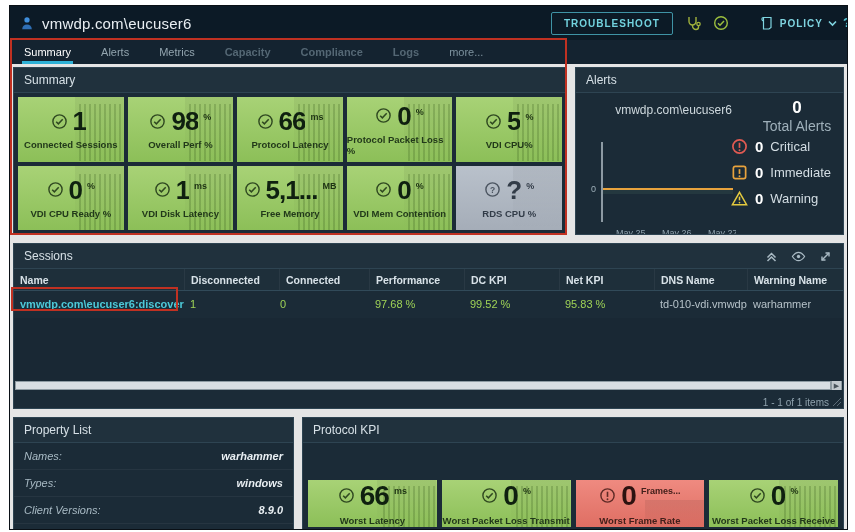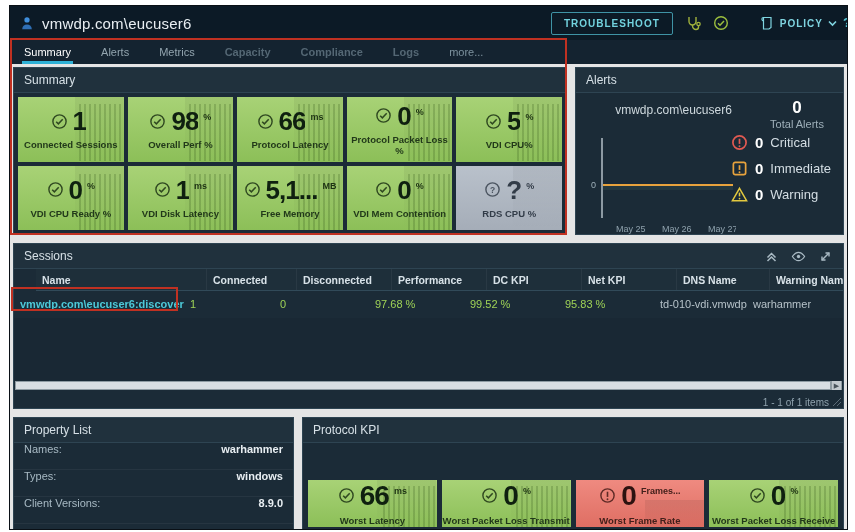--- a/index.html
+++ b/index.html
@@ -48,63 +48,63 @@
       linear-gradient(180deg,#b9c1cb,#a5adb8); }
   .t-red { background:
       linear-gradient(rgba(0,0,0,.08), rgba(0,0,0,.02)) right bottom / 46% 58% no-repeat,
       linear-gradient(180deg,#ef8a80,#df6e63); }
   .tile-val { display:flex; align-items:center; gap:5px; }
   .tile-ico { width:17px; height:17px; opacity:.8; }
   .tile-num { font-size:26px; font-weight:bold; color:#0f2010; letter-spacing:-1px; line-height:1; max-width:78px; overflow:hidden; white-space:nowrap; }
   .t-gray .tile-num, .t-gray .tile-lbl, .t-gray .tile-unit { color:#323c48; }
   .t-red  .tile-num { color:#2d1210; }
   .tile-unit { font-size:9px; font-weight:bold; color:#1d3213; align-self:flex-start; margin-top:4px; }
-  .tile-lbl { margin-top:5px; font-size:9.5px; font-weight:bold; color:#22391a; text-align:center; }
+  .tile-lbl { margin-top:5px; font-size:9.5px; font-weight:bold; color:#22391a; }
   .t-red .tile-lbl, .t-red .tile-unit { color:#43201b; }
   .kpi-tiles { flex:1; display:grid; grid-template-columns:repeat(4,1fr); gap:5px; padding:5px; }
   .kpi-tiles .tile-num { font-size:28px; }
 
   
   .alerts-panel { flex:1; }
   .alerts-body { flex:1; padding:6px 10px 2px; position:relative; }
   .alerts-top { display:flex; align-items:flex-start; }
   .alerts-subject { flex:1; text-align:center; color:#cfd9de; font-size:12px; padding-top:4px; }
   .alerts-total { width:72px; text-align:center; }
   .alerts-total-num { color:#fff; font-size:17px; font-weight:bold; line-height:1.1; }
-  .alerts-total-lbl { color:#9fb0ba; font-size:11px; }
+  .alerts-total-lbl { color:#9fb0ba; font-size:14px; }
   .alerts-chartwrap { position:relative; height:104px; margin-top:2px; }
   .legend { position:absolute; right:2px; top:2px; }
   .legend-row { display:flex; align-items:center; gap:7px; margin-bottom:9px; }
   .legend-ico { width:17px; height:17px; }
   .legend-num { color:#fff; font-size:15px; font-weight:bold; }
   .legend-lbl { color:#d4dee4; font-size:13px; }
 
   
   .sessions-panel { height:166px; flex:none; }
-  .grid-head { display:flex; height:22px; background:#1e2f3a; border-bottom:1px solid #314a59; flex:none;margin-left:22px; }
+  .grid-head { display:flex; height:22px; background:#1e2f3a; border-bottom:1px solid #314a59; flex:none; }
   .gh-cell { font-size:10.5px; font-weight:bold; color:#d8e2e8; padding:5px 6px; white-space:nowrap; overflow:hidden; border-left:1px solid rgba(255,255,255,.05); cursor:pointer; }
   .gh-cell:first-child { border-left:none; }
   .grid-row { display:flex; height:27px; flex:none; cursor:pointer; }
   .gr-cell { font-size:11px; padding:7px 6px; white-space:nowrap; overflow:hidden; }
   .c-name { width:170px; flex:none; } .c-sm { width:90px; flex:none; } .c-md { width:95px; flex:none; }
   .c-dns { width:93px; flex:none; } .c-cli { width:97px; flex:none; }
   .link { color:#4dc9d8; font-weight:bold; }
   .v-green { color:#9fd356; }
   .v-gray { color:#b6c2c9; }
   .grid-empty { flex:1; background:#192834; }
   .hscroll { height:9px; margin:0 1px; background:#8f9ba2; position:relative; flex:none; cursor:pointer; }
   .hscroll .thumb { position:absolute; left:1px; top:1px; bottom:1px; right:12px; background:#d9dee2; }
   .hscroll .arrow { position:absolute; right:1px; top:0; bottom:0; width:9px; background:#c2c9ce; color:#4a545b; font-size:7px; line-height:9px; text-align:center; }
   .sess-foot { height:18px; display:flex; align-items:flex-end; justify-content:flex-end; padding:0 14px; color:#8fa2ad; font-size:10px; position:relative; flex:none; }
   .resize-handle { position:absolute; right:2px; bottom:2px; width:8px; height:8px;
       background: linear-gradient(135deg, transparent 0 50%, #5b6b76 50% 56%, transparent 56% 70%, #5b6b76 70% 76%, transparent 76%); cursor:nwse-resize; }
 
   
   .property-panel { width:281px; flex:none; }
-  .prop-row { display:flex; justify-content:space-between; align-items:flex-start; height:27px; padding:0 10px; border-bottom:1px solid rgba(255,255,255,.05); flex:none; }
+  .prop-row { display:flex; justify-content:space-between; align-items:center; height:27px; padding:0 10px; border-bottom:1px solid rgba(255,255,255,.05); flex:none;font-style:italic; }
   .prop-lbl { color:#a8bac4; font-size:11px; }
   .prop-val { color:#e8eef2; font-size:11px; font-weight:bold; }
   .protocol-panel { flex:1;gap:32px; }
 
   
   .annot { position:absolute; border:2px solid #c03122; pointer-events:none; z-index:50; }
   .annot-tabs { left:0; top:32px; width:557px; height:197px; }
   .annot-name { left:1px; top:281px; width:167px; height:24px; }
 
   svg { display:block; }
@@ -358,22 +358,22 @@
             </svg>
         <svg class="hicon" viewBox="0 0 15 15">
               <line x1="4" y1="11" x2="11" y2="4" stroke="#a9bac4" stroke-width="1.4"></line>
               <path d="M7.5 4H11v3.5" fill="none" stroke="#a9bac4" stroke-width="1.4"></path>
               <path d="M7.5 11H4V7.5" fill="none" stroke="#a9bac4" stroke-width="1.4"></path>
             </svg>
       </div>
 
       <div class="grid-head">
         <div class="gh-cell c-name">Name</div>
+        <div class="gh-cell c-md">Disconnected</div>
         <div class="gh-cell c-sm">Connected</div>
-        <div class="gh-cell c-md">Disconnected</div>
         <div class="gh-cell c-md">Performance</div>
         <div class="gh-cell c-md">DC KPI</div>
         <div class="gh-cell c-md">Net KPI</div>
         <div class="gh-cell c-dns">DNS Name</div>
         <div class="gh-cell c-cli">Warning Name</div>
 
       </div>
 
       <div class="grid-row">
         <div class="gr-cell c-name link">vmwdp.com\eucuser6:discovery-vdi</div>

